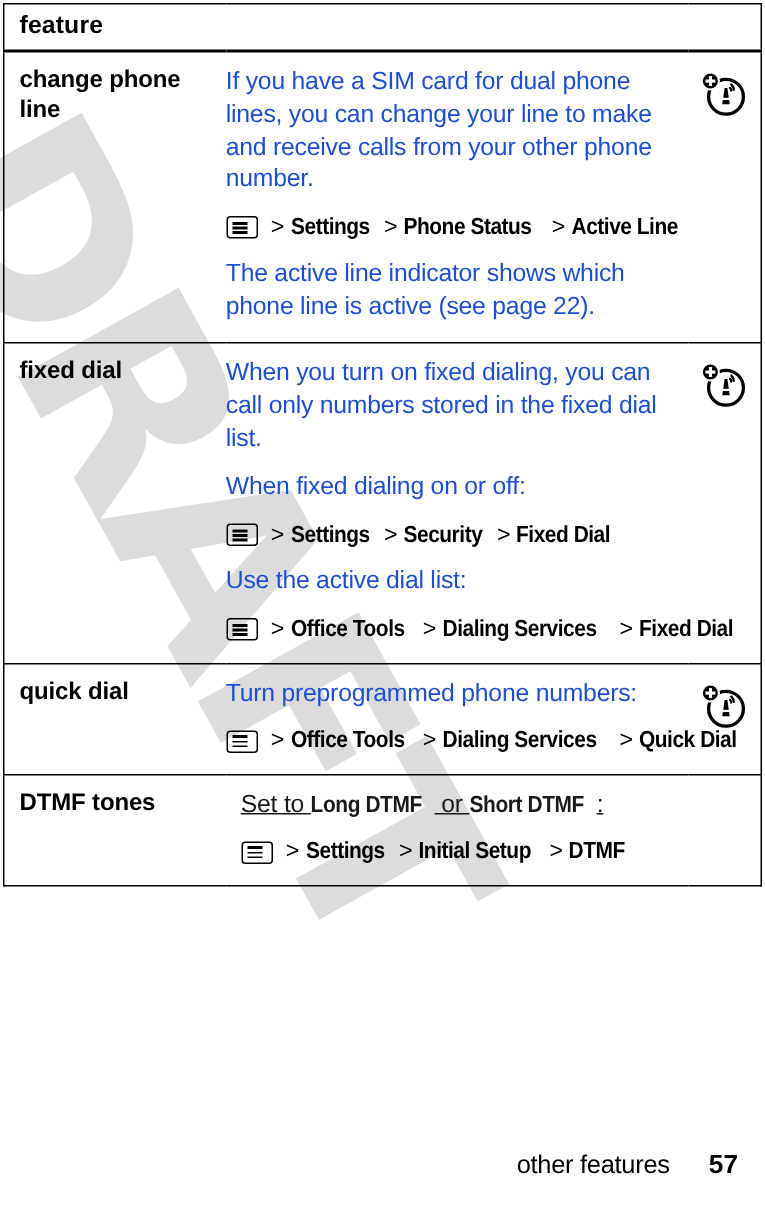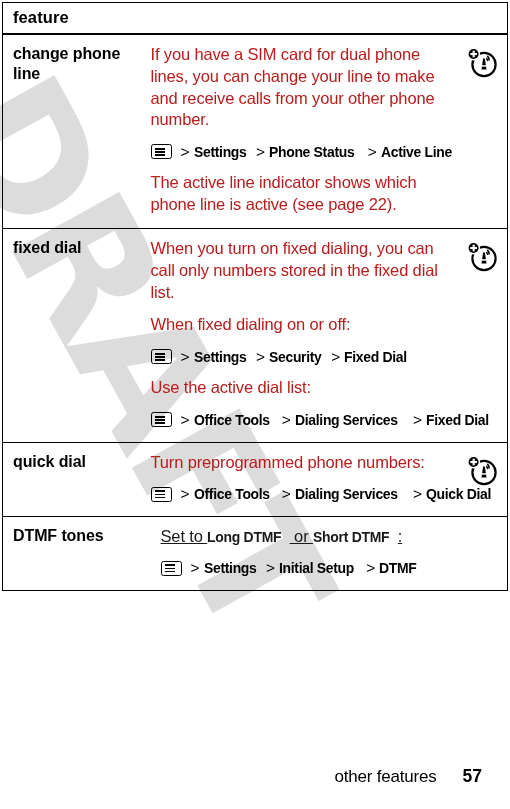--- a/index.html
+++ b/index.html
@@ -116,21 +116,21 @@
   .para {
     font-family: "Liberation Sans", sans-serif;
     font-size: 16.5px;
     line-height: 1.32;
     letter-spacing: -0.15px;
     color: #1a1a1a;
     margin: 0 0 11px 0;
   }
   .para:last-child { margin-bottom: 0; }
 
-  .para.plain { color: #b91c1c; }
+  .para.plain { color: #1d4ed8; }
 
   
   .path {
     font-family: "Liberation Sans", sans-serif;
     font-size: 15.5px;
     line-height: 1.25;
     margin: 0 0 11px 0;
     white-space: nowrap;
     display: flex;
     align-items: center;
@@ -202,21 +202,21 @@
   
   #footer {
     position: absolute;
     left: 0;
     bottom: 10px;
     width: 510px;
     height: 26px;
     display: flex;
     align-items: baseline;
     justify-content: flex-end;
-    padding-right: 28px;
+    padding-right: 18px;
     box-sizing: border-box;
   }
   #footer .foot-title {
     font-family: "Liberation Sans", sans-serif;
     font-size: 17px;
     letter-spacing: -0.2px;
     color: #000;
     margin-right: 26px;
   }
   #footer .foot-page {

